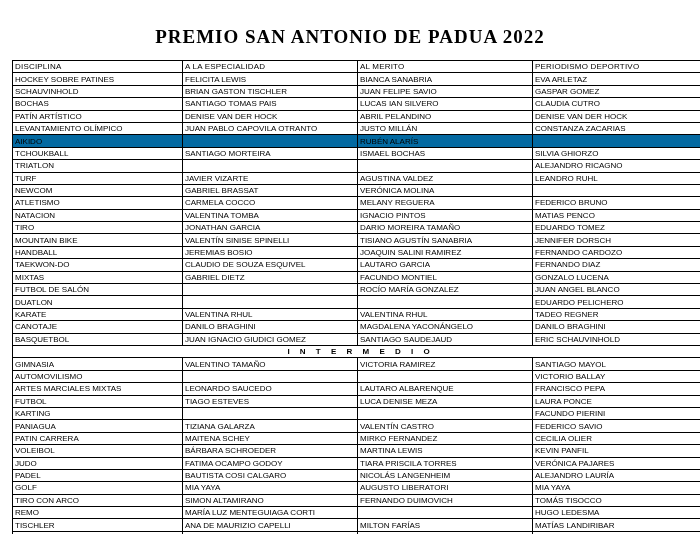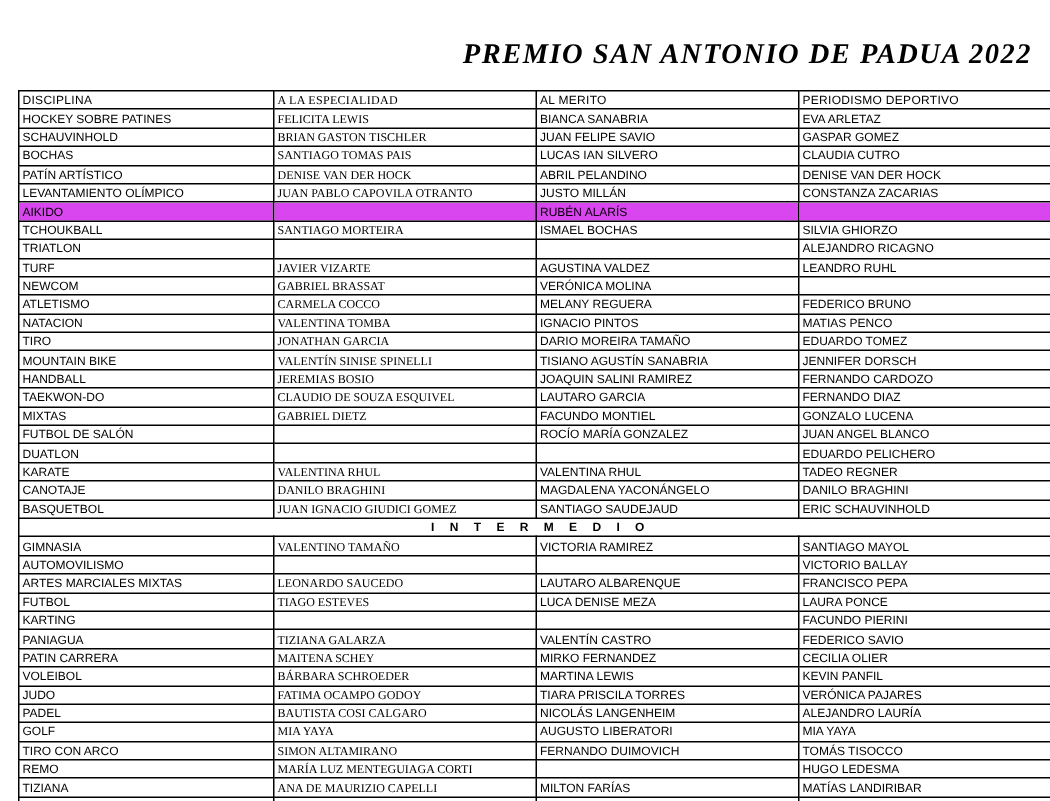--- a/index.html
+++ b/index.html
@@ -15,24 +15,23 @@
     overflow: hidden;
   }
   .page {
     width: 700px;
     height: 534px;
     position: relative;
     box-sizing: border-box;
     padding: 0 12px;
   }
   .title {
-    text-align: right;
+    text-align: center;
     font-family: "Liberation Serif", serif;
     font-weight: bold;
-    font-style: italic;
     font-size: 19px;
     letter-spacing: 1px;
     padding-top: 26px;
     padding-bottom: 12px;
     white-space: nowrap;
   }
   table.grid {
     border-collapse: collapse;
     width: 676px;
     table-layout: fixed;
@@ -49,24 +48,24 @@
     vertical-align: middle;
     font-weight: normal;
   }
   thead th {
     font-weight: bold;
     font-size: 8px;
     letter-spacing: 0.2px;
     height: 12px;
   }
   td.col0, th.col0 { width: 165px; }
-  td.col1, th.col1 { width: 170px; font-family: Liberation Serif, serif; }
+  td.col1, th.col1 { width: 170px; }
   td.col2, th.col2 { width: 170px; }
   td.col3, th.col3 { width: 171px; }
-  tr.shaded td { background: #d946ef; margin-left: 16px; }
+  tr.shaded td { background: #0369a1; margin-left: 16px; }
   tr.section td {
     text-align: center;
     font-weight: bold;
     letter-spacing: 4px;
     font-size: 8px;
   }
 </style>
 </head>
 <body>
 
@@ -289,21 +288,21 @@
           <td class="col2">FERNANDO DUIMOVICH</td>
           <td class="col3">TOMÁS TISOCCO</td>
         </tr>
         <tr>
           <td class="col0">REMO</td>
           <td class="col1">MARÍA LUZ MENTEGUIAGA CORTI</td>
           <td class="col2"></td>
           <td class="col3">HUGO LEDESMA</td>
         </tr>
         <tr>
-          <td class="col0">TIZIANA</td>
+          <td class="col0">TISCHLER</td>
           <td class="col1">ANA DE MAURIZIO CAPELLI</td>
           <td class="col2">MILTON FARÍAS</td>
           <td class="col3">MATÍAS LANDIRIBAR</td>
         </tr>
         <tr>
           <td class="col0">RUGBY</td>
           <td class="col1">FEDERICO ETCHEVERRY</td>
           <td class="col2">NAHUEL PANIAGUA</td>
           <td class="col3">FRANCO GRAZIANO</td>
         </tr>

